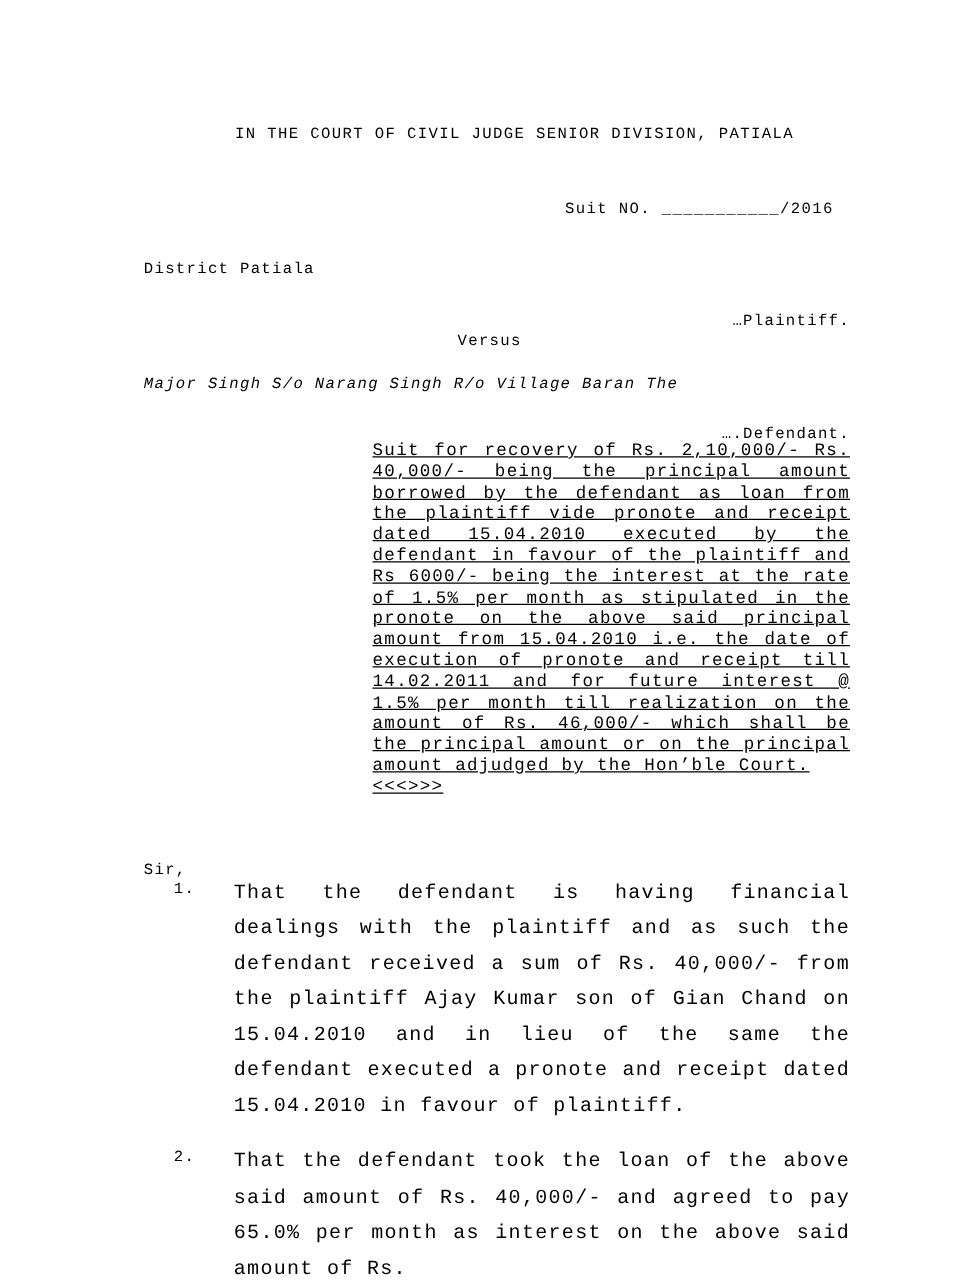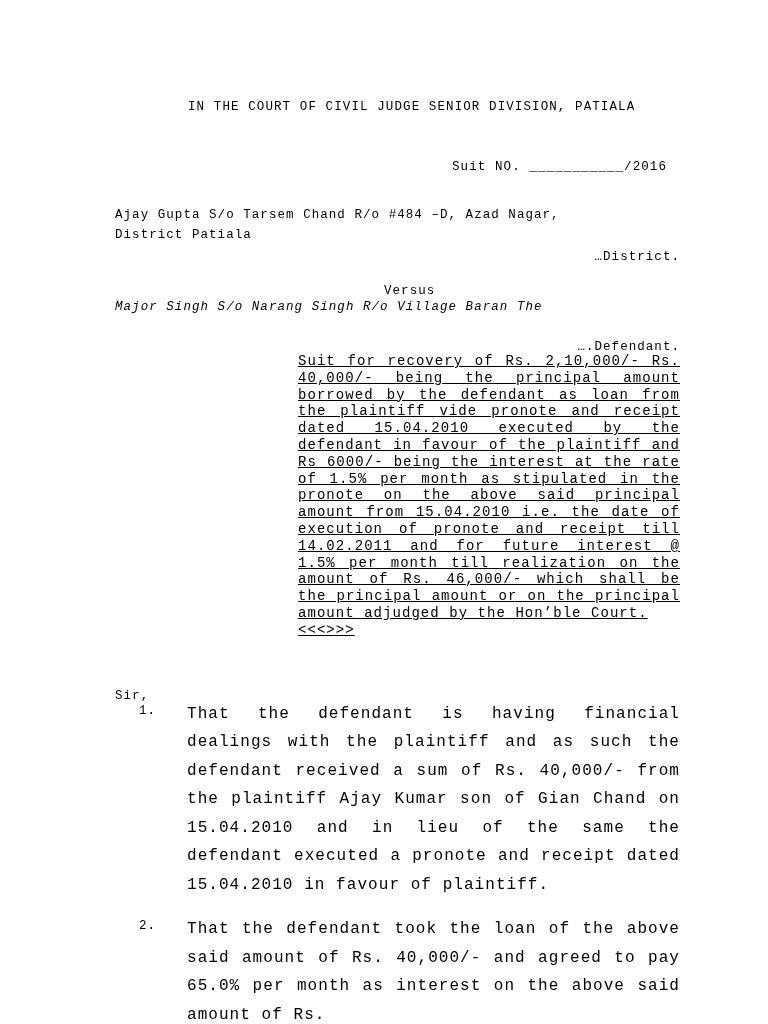--- a/index.html
+++ b/index.html
@@ -64,25 +64,24 @@
     left: 115px;
     top: 250px;
     width: 565px;
     text-align: right;
     font-size: 12.5px;
     letter-spacing: 1.05px;
   }
 
   .versus {
     position: absolute;
-    left: 384px;
+    left: 366px;
     top: 266px;
     font-size: 12.5px;
     letter-spacing: 1.05px;
-    margin-top: 18px;
   }
 
   .defendant-block {
     position: absolute;
     left: 115px;
     top: 298px;
     width: 565px;
     font-size: 12.5px;
     letter-spacing: 1.05px;
     line-height: 1.45;
@@ -164,25 +163,24 @@
 </head>
 <body>
 
 <div class="page">
 
   <div class="court-title">IN THE COURT OF CIVIL JUDGE SENIOR DIVISION, PATIALA</div>
 
   <div class="suit-no">Suit NO. ___________/2016</div>
 
   <div class="party-block">
-    <div>Ajay Gupta S/o Tarsem Chand R/o #484 –D, Azad Nagar,</div>
     <div class="line2">District Patiala</div>
   </div>
 
-  <div class="plaintiff-label">…District.</div>
+  <div class="plaintiff-label">…Plaintiff.</div>
 
   <div class="versus">Versus</div>
 
   <div class="defendant-block">
     <div>Major Singh S/o Narang Singh R/o Village Baran The</div>
   </div>
 
   <div class="defendant-label">….Defendant.</div>
 
   <div class="suit-para">

